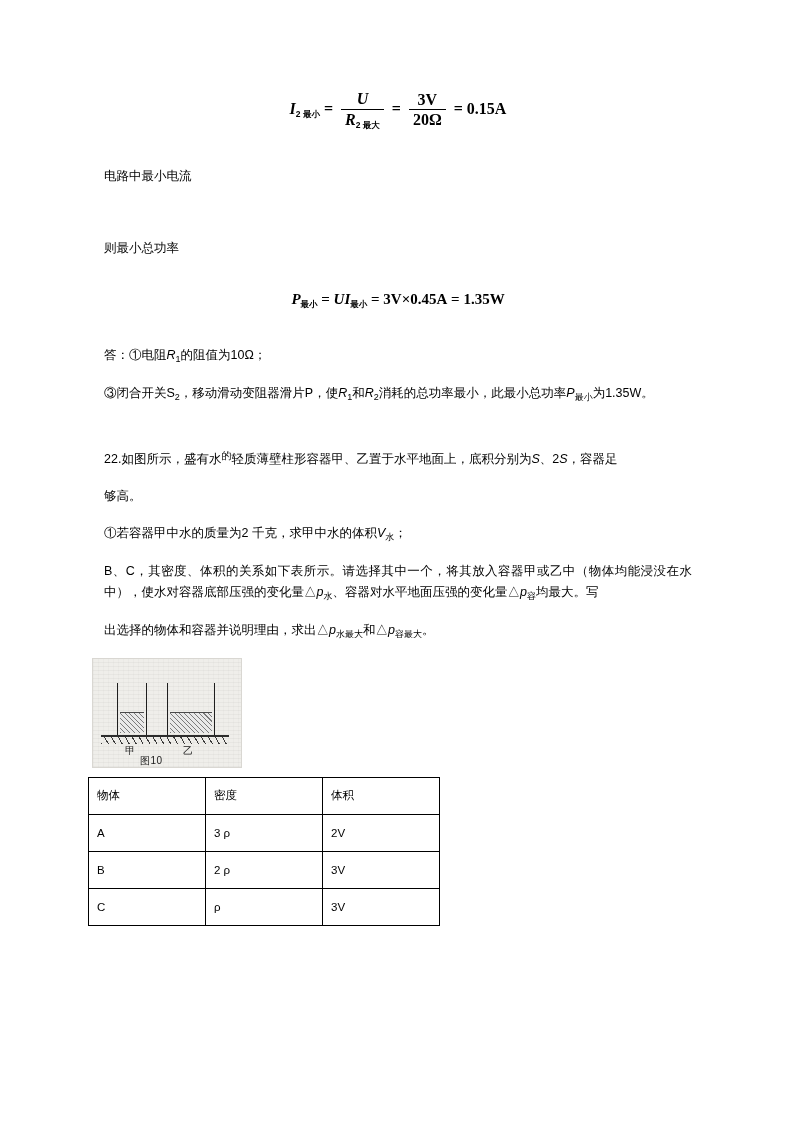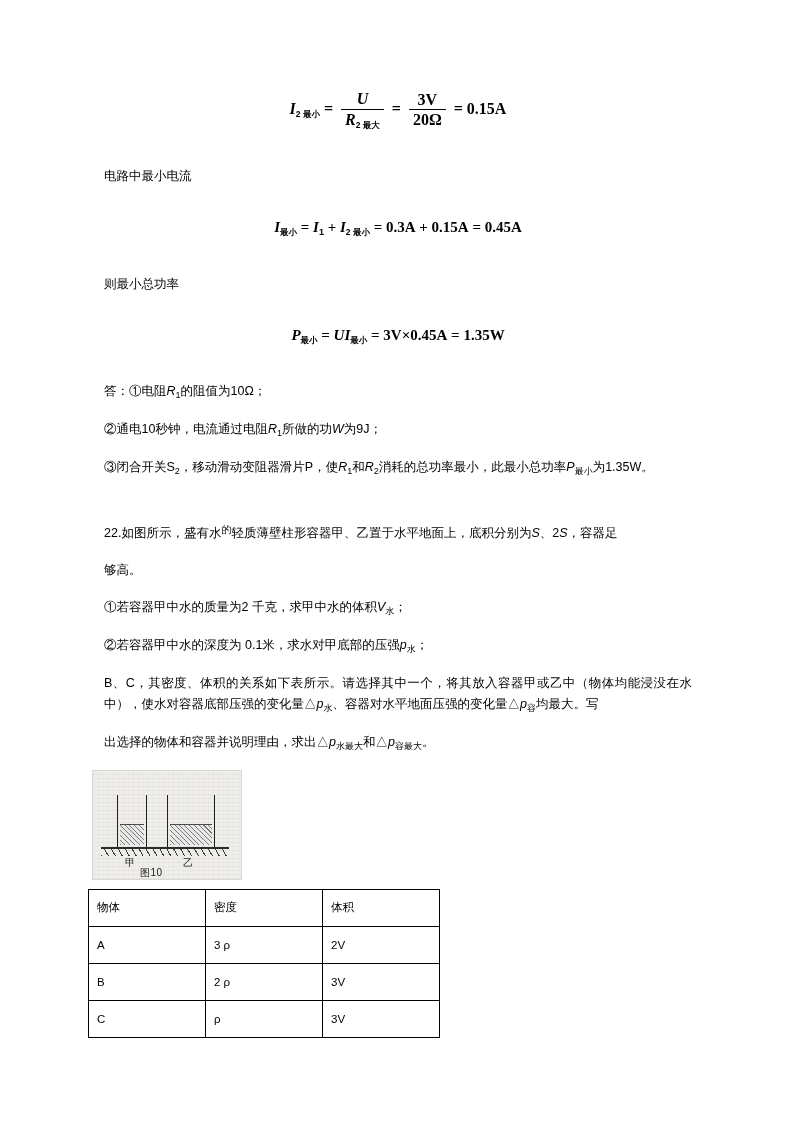--- a/index.html
+++ b/index.html
@@ -226,35 +226,20 @@
         <span class="up">0.15A</span>
       </span>
     </div>
 
     <div class="gap-c"></div>
 
     <div class="para">电路中最小电流</div>
 
     <div class="gap-a"></div>
 
-    <div class="eq-block">
-      <span class="eq eq2">
-        <span class="it">I</span><span class="subcn">最小</span>
-        <span class="up"> = </span>
-        <span class="it">I</span><span class="sub">1</span>
-        <span class="up">+</span>
-        <span class="it">I</span><span class="subcn">2 最小</span>
-        <span class="up"> =</span>
-        <span class="up">0.3A</span>
-        <span class="up"> + </span>
-        <span class="up">0.15A</span>
-        <span class="up"> =</span>
-        <span class="up">0.45A</span>
-      </span>
-    </div>
 
     <div class="gap-c"></div>
 
     <div class="para">则最小总功率</div>
 
     <div class="gap-a"></div>
 
     <div class="eq-block">
       <span class="eq eq3">
         <span class="it">P</span><span class="subcn">最小</span>
@@ -266,40 +251,34 @@
         <span class="up">1.35W</span>
       </span>
     </div>
 
     <div class="gap-c"></div>
 
     <div class="para">
       <span>答：①电阻</span><span class="ital">R</span><span class="vsub">1</span><span>的阻值为10Ω；</span>
     </div>
     <div class="para">
-      <span>②通电10秒钟，电流通过电阻</span><span class="ital">R</span><span class="vsub">1</span><span>所做的功</span><span class="ital">W</span><span>为9J；</span>
-    </div>
-    <div class="para">
       <span>③闭合开关S</span><span class="vsub">2</span><span>，移动滑动变阻器滑片P，使</span><span class="ital">R</span><span class="vsub">1</span><span>和</span><span class="ital">R</span><span class="vsub">2</span><span>消耗的总功率最小，此最小总功率</span><span class="ital">P</span><span class="vsub">最小</span><span>为1.35W。</span>
     </div>
 
     <div class="gap-b"></div>
 
     <div class="para">
       <span>22.</span><span>如图所示，盛有水</span><span class="sup-cn">的</span><span>轻质薄壁柱形容器甲、乙置于水平地面上，底积分别为</span><span class="ital">S</span><span>、2</span><span class="ital">S</span><span>，容器足</span>
     </div>
     <div class="para">够高。</div>
 
     <div class="para">
       <span>①若容器甲中水的质量为2 千克，求甲中水的体积</span><span class="ital">V</span><span class="vsub">水</span><span>；</span>
     </div>
 
-    <div class="para">
-      <span>②若容器甲中水的深度为 0.1米，求水对甲底部的压强</span><span class="ital">p</span><span class="vsub">水</span><span>；</span>
-    </div>
 
 
     <div class="para">
       <span>B、C，其密度、体积的关系如下表所示。请选择其中一个，将其放入容器甲或乙中（物体均能浸</span><span>没在水中），使水对容器底部压强的变化量△</span><span class="ital">p</span><span class="vsub">水</span><span>、容器对水平地面压强的变化量△</span><span class="ital">p</span><span class="vsub">容</span><span>均最大。写</span>
     </div>
 
     <div class="para">
       <span>出选择的物体和容器并说明理由，求出△</span><span class="ital">p</span><span class="vsub">水最大</span><span>和△</span><span class="ital">p</span><span class="vsub">容最大</span><span>。</span>
     </div>
 

